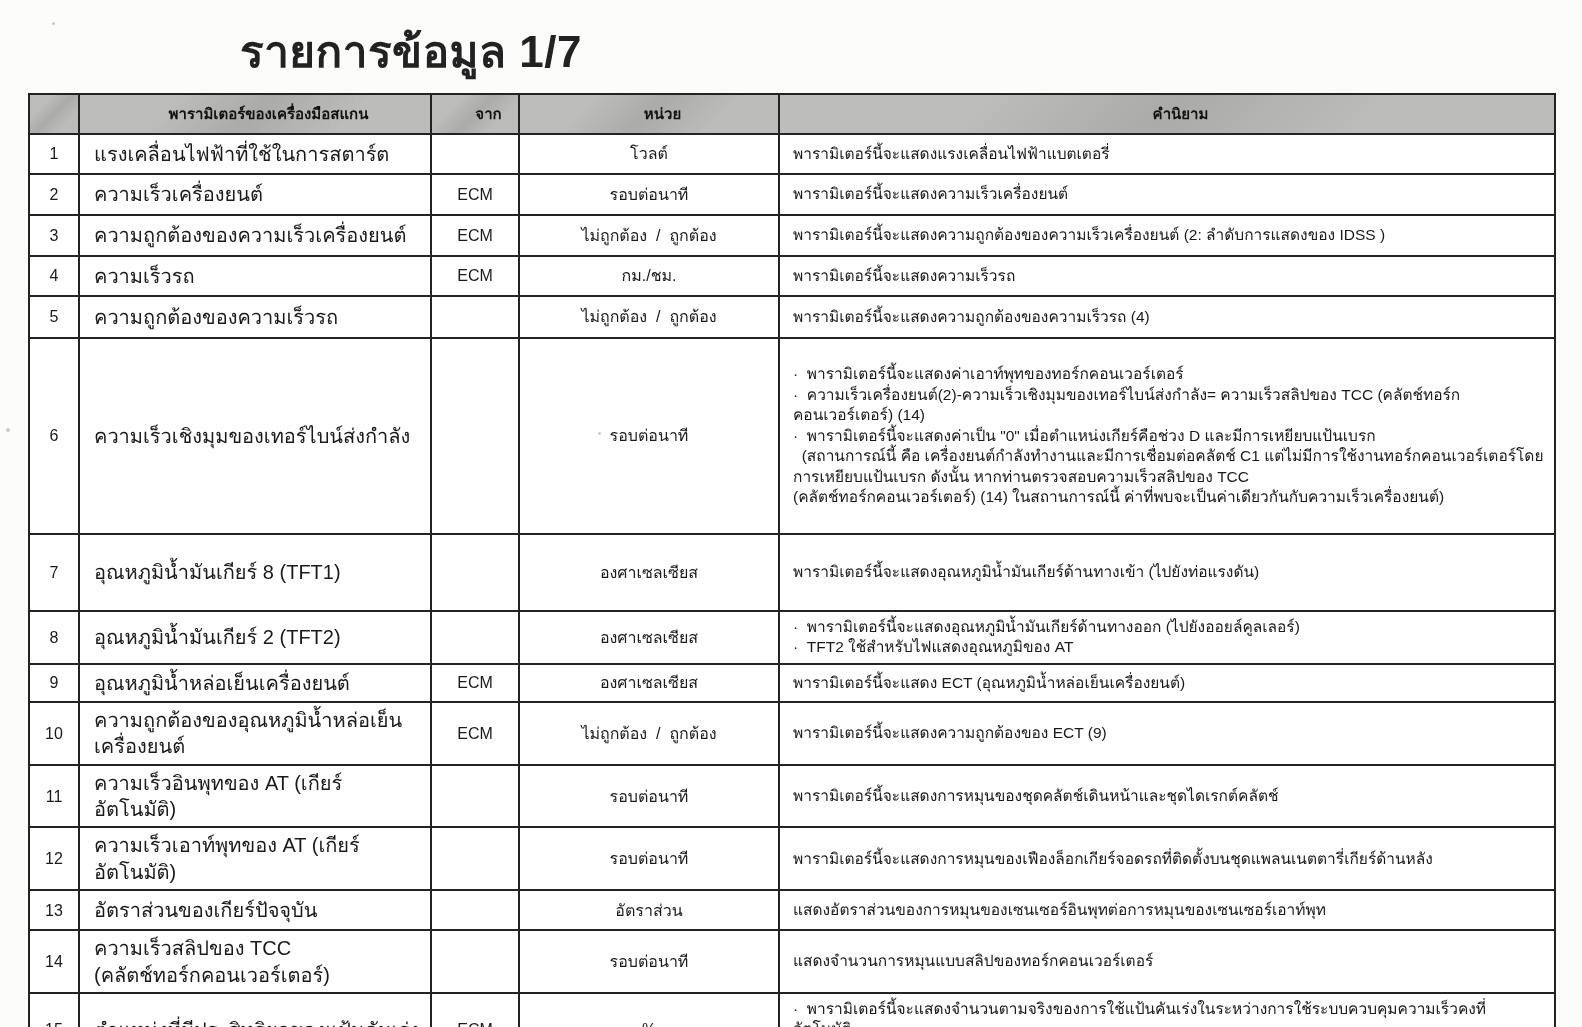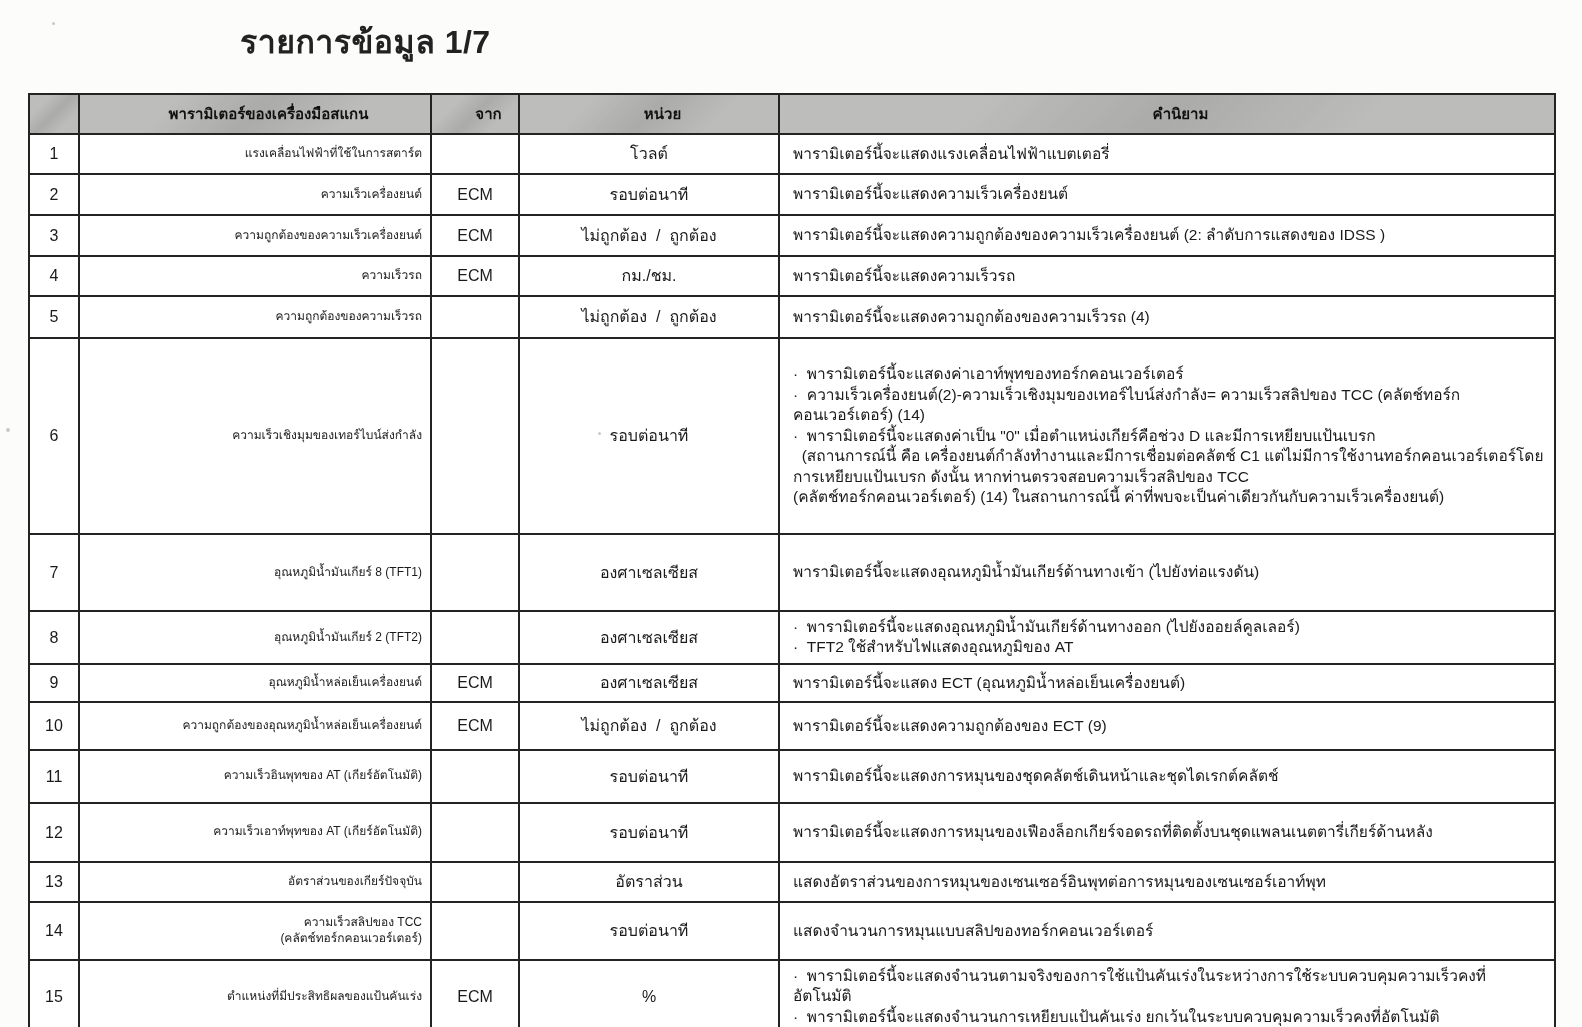--- a/index.html
+++ b/index.html
@@ -14,21 +14,21 @@
   }
   .page {
     position: relative;
     width: 1582px;
     height: 1027px;
   }
   .doc-title {
     position: absolute;
     left: 240px;
     top: 16px;
-    font-size: 32px;
+    font-size: 44px;
     font-weight: bold;
     color: #222;
     letter-spacing: 0.5px;
   }
   table.params {
     position: absolute;
     left: 28px;
     top: 93px;
     border-collapse: collapse;
     table-layout: fixed;
@@ -46,21 +46,21 @@
   th.hdr {
     background: #b4b4b2;
     background-image: linear-gradient(135deg, rgba(255,255,255,0.12) 25%, rgba(0,0,0,0.05) 50%, rgba(255,255,255,0.10) 75%);
     font-size: 15px;
     font-weight: bold;
     text-align: center;
     color: #111;
     padding-left: 28px;
   }
   td.c-num  { text-align: center; font-size: 16px; }
-  td.c-param{ text-align: right; padding: 4px 8px 4px 14px; font-size: 12px; }
+  td.c-param{ text-align: left; padding: 4px 8px 4px 14px; font-size: 20px; }
   td.c-from { text-align: center; font-size: 16px; }
   td.c-unit { text-align: center; font-size: 16px; }
   td.c-def  { text-align: left; padding: 5px 10px 5px 13px; font-size: 15.5px; }
   
   .speck { position: absolute; background: #c9c9c6; border-radius: 50%; }
 </style>
 </head>
 <body>
 
 <div class="page">

